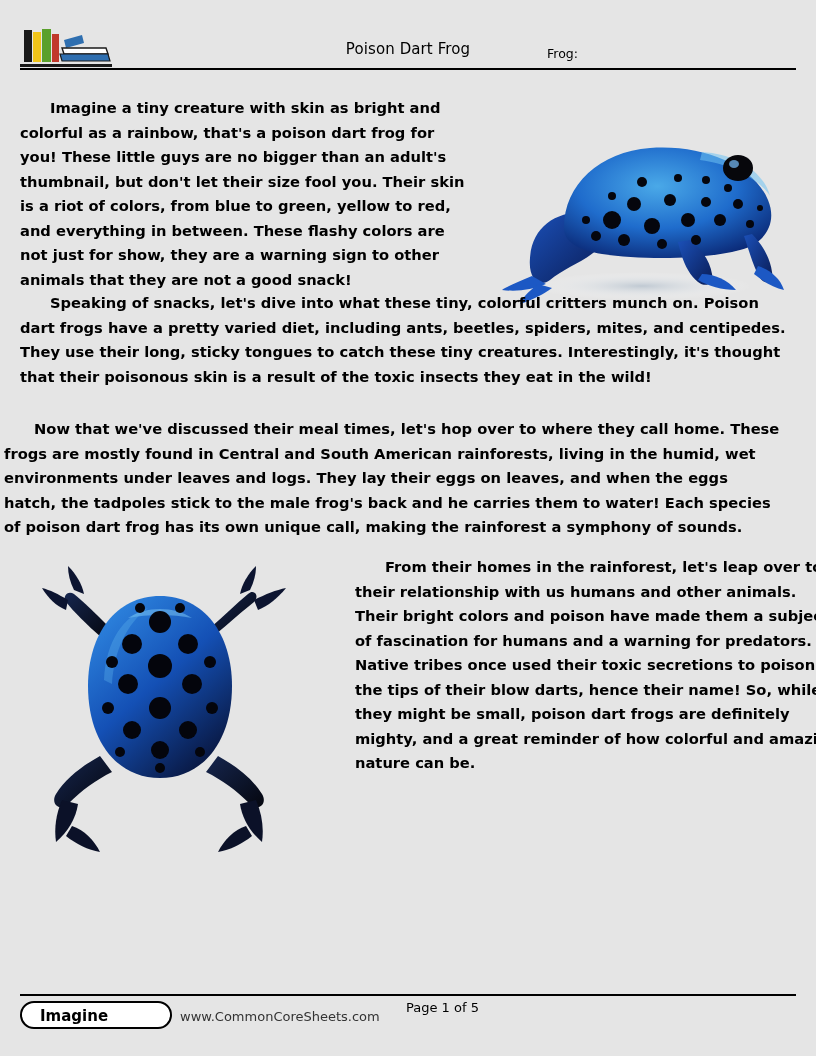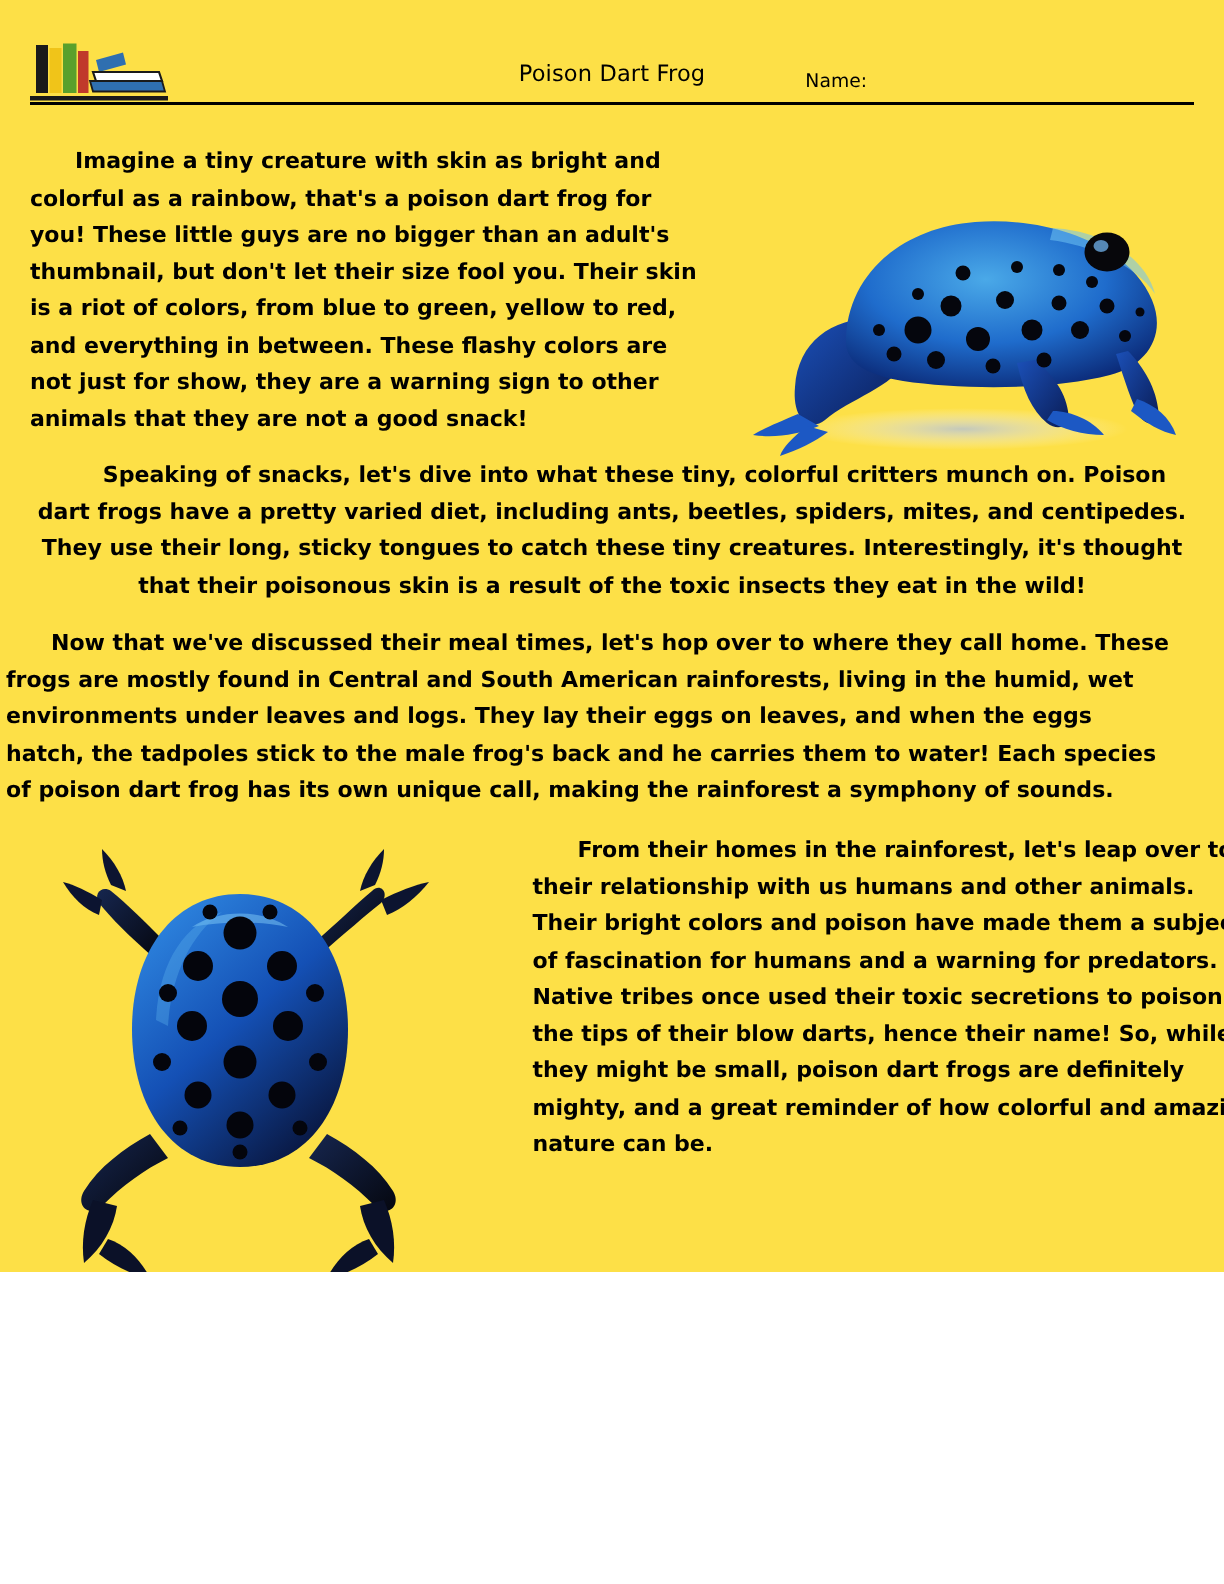--- a/index.html
+++ b/index.html
@@ -7,23 +7,23 @@
     padding: 0;
     background: #ffffff;
   }
   body {
     font-family: "DejaVu Sans", sans-serif;
     color: #000000;
   }
   .page {
     position: relative;
     width: 816px;
-    height: 848px;
+    height: 1056px;
     margin: 0 auto;
-    background: #fde047;
+    background: #e5e5e5;
     box-sizing: border-box;
     overflow: hidden;
   }
 
   
   .header {
     position: absolute;
     left: 20px;
     top: 22px;
     width: 776px;
@@ -71,21 +71,21 @@
     color: #000;
     font-weight: bold;
   }
   .indent::before {
     content: "";
     display: inline-block;
     width: 30px;
   }
 
   #p1 { left: 20px; top: 96px; width: 452px; }
-  #p2 { left: 20px; top: 305px; width: 776px; text-align: center; }
+  #p2 { left: 20px; top: 291px; width: 776px; }
   #p3 { left: 4px; top: 417px; width: 776px; }
   #p4 { left: 312px; top: 555px; width: 484px; margin-left: 43px; }
 
   
   .frog1 {
     position: absolute;
     left: 492px;
     top: 108px;
     width: 300px;
     height: 200px;
@@ -161,21 +161,21 @@
       <rect x="22" y="3" width="9" height="33" fill="#5aa02c"></rect>
       <rect x="32" y="8" width="7" height="28" fill="#c0392b"></rect>
 
       <path d="M44 14 L62 9 L64 17 L46 22 Z" fill="#2f6fb0"></path>
       <path d="M42 22 L86 22 L88 28 L44 28 Z" fill="#ffffff" stroke="#1a1a1a" stroke-width="1.4"></path>
       <path d="M40 28 L88 28 L90 35 L42 35 Z" fill="#2f6fb0" stroke="#1a1a1a" stroke-width="1.2"></path>
       <rect x="0" y="38" width="92" height="3" fill="#1a1a1a"></rect>
     </svg>
 
     <div class="doc-title">Poison Dart Frog</div>
-    <div class="name-label">Name:</div>
+    <div class="name-label">Frog:</div>
   </div>
   <div class="header-rule"></div>
 
   <div class="para indent" id="p1">Imagine a tiny creature with skin as bright and colorful as a rainbow, that's a poison dart frog for you! These little guys are no bigger than an adult's thumbnail, but don't let their size fool you. Their skin is a riot of colors, from blue to green, yellow to red, and everything in between. These flashy colors are not just for show, they are a warning sign to other animals that they are not a good snack!</div>
 
   <svg class="frog1" viewBox="0 0 300 200">
     <defs>
       <radialGradient id="bodyG" cx="45%" cy="35%" r="70%">
         <stop offset="0%" stop-color="#4aa9e8"></stop>
         <stop offset="55%" stop-color="#1f6ccc"></stop>
@@ -290,19 +290,19 @@
         <circle cx="172" cy="192" r="5"></circle>
       <circle cx="132" cy="208" r="5"></circle>
     </g>
   </svg>
 
   <div class="para indent" id="p4">From their homes in the rainforest, let's leap over to their relationship with us humans and other animals. Their bright colors and poison have made them a subject of fascination for humans and a warning for predators. Native tribes once used their toxic secretions to poison the tips of their blow darts, hence their name! So, while they might be small, poison dart frogs are definitely mighty, and a great reminder of how colorful and amazing nature can be.</div>
 
   <div class="footer-rule"></div>
   <div class="footer">
     <div class="reading-badge">
-      <span>Poison</span>
+      <span>Imagine</span>
     </div>
     <div class="site-url">www.CommonCoreSheets.com</div>
     <div class="page-num">Page 1 of 5</div>
   </div>
 
 </div>
 
 </body></html>

